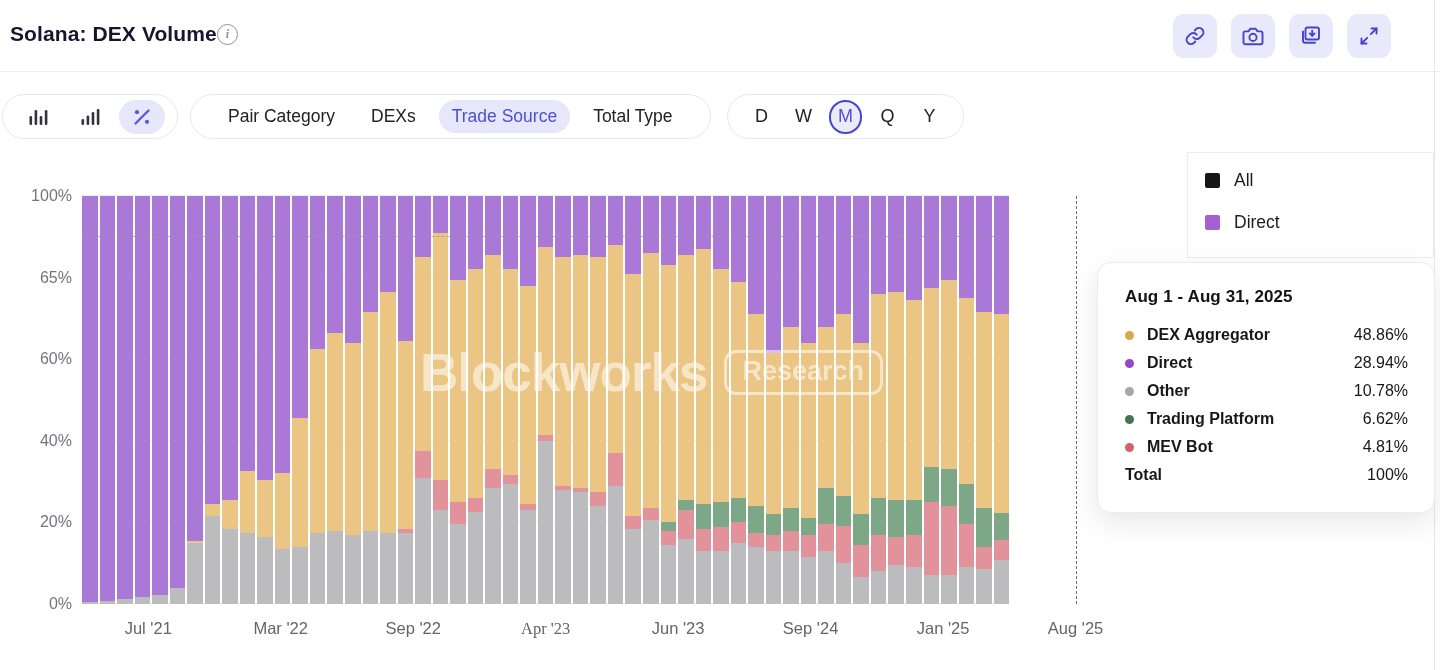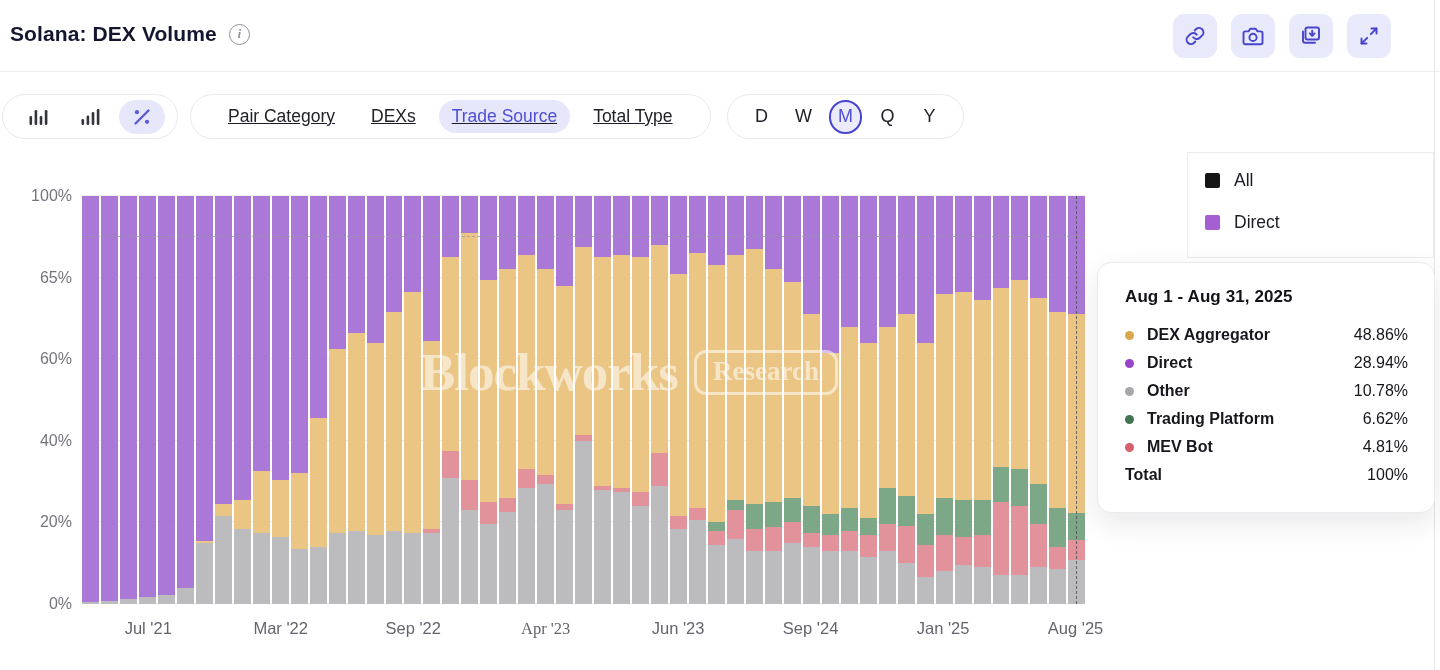--- a/index.html
+++ b/index.html
@@ -3,51 +3,51 @@
 <meta charset="utf-8">
 <style>
   * { margin:0; padding:0; box-sizing:border-box; }
   html,body { background:#fff; }
   .page {
     position:relative; width:1440px; height:670px; background:#fff;
     font-family:"Liberation Sans","DejaVu Sans",sans-serif; overflow:hidden;
     color:#1b1c27;
   }
   
-  .hdr-title-row { position:absolute; left:10px; top:22px; display:flex; align-items:center; gap:12px; }
+  .hdr-title-row { position:absolute; left:10px; top:22px; display:flex; align-items:center; gap:0; }
   .hdr-title { font-size:21px; font-weight:700; color:#14162e; letter-spacing:.1px; }
   .info-icon { width:21px; height:21px; border:1.6px solid #8f8f99; border-radius:50%;
     color:#8f8f99; font-size:12px; font-weight:700; display:flex; align-items:center; justify-content:center;
     font-family:"Liberation Serif","DejaVu Serif",serif; font-style:italic; }
   .hdr-actions { position:absolute; top:14px; left:1173px; display:flex; gap:14px; }
   .act-btn { width:44px; height:44px; background:#e9e9fc; border:none; border-radius:11px;
     display:flex; align-items:center; justify-content:center; cursor:pointer; }
   .act-btn svg { stroke:#4544cb; fill:none; stroke-width:1.9; stroke-linecap:round; stroke-linejoin:round; }
   .hdr-divider { position:absolute; left:0; top:71px; width:1440px; height:1px; background:#ededf0; }
   .page-right-divider { position:absolute; left:1434px; top:0; width:1px; height:670px; background:#e7e7ea; }
 
   
   .pill-group { position:absolute; top:94px; height:45px; border:1px solid #e9e9ed; border-radius:23px;
     background:#fff; display:flex; align-items:center; }
   .g-modes { left:2px; padding:0 12px; gap:6px; }
   .mode-btn { width:46px; height:34px; display:flex; align-items:center; justify-content:center;
     border-radius:17px; cursor:pointer; background:transparent; border:none; }
   .mode-btn.active { background:#e7e7fb; }
-  .g-tabs { left:190px; padding:0 24px; gap:10px;text-decoration:underline; }
+  .g-tabs { left:190px; padding:0 24px; gap:10px; }
   .tab { font-size:17.5px; color:#212229; padding:6px 13px; border-radius:17px; cursor:pointer; white-space:nowrap; }
   .tab.active { background:#e7e7fb; color:#4f4ed2; }
   .g-periods { left:727px; width:237px; justify-content:center; gap:9px; }
   .period { font-size:18px; color:#212229; min-width:33px; height:34px; display:flex; align-items:center;
     justify-content:center; border-radius:17px; cursor:pointer; border:2px solid transparent; }
   .period.active { background:#ebebfb; border-color:#4645ce; color:#5251d4; }
 
   
   .ylab { position:absolute; width:66px; text-align:right; font-size:16px; color:#74747e; height:18px; line-height:18px; }
   .xlab { position:absolute; top:619px; font-size:16.5px; color:#64646e; transform:translateX(-50%); white-space:nowrap; }
-  .plot { position:absolute; left:82px; top:196px; width:1003px; height:408px;font-family:Liberation Serif, serif; }
+  .plot { position:absolute; left:82px; top:196px; width:927px; height:408px; }
   .grid { position:absolute; left:0; width:100%; height:1px; background:#eeeef1; }
   .refline { position:absolute; left:0; width:100%; border-top:1.5px dashed #97979f; opacity:.75; z-index:6; }
   .bars { position:absolute; left:0; top:0; width:100%; height:100%; display:flex; gap:2px; z-index:2; }
   .bar-slot { flex:1 1 0; height:100%; display:flex; flex-direction:column-reverse; cursor:pointer; }
   .seg { width:100%; }
   .vline { position:absolute; top:0; bottom:0; width:0; border-left:1.6px dashed #4c4c55; opacity:.8; z-index:7; }
   .watermark { position:absolute; left:338px; top:146px; display:flex; align-items:center; gap:16px; z-index:5; pointer-events:none; }
   .wm-brand { font-size:53px; font-weight:700; color:rgba(255,255,255,.55); letter-spacing:-1px; }
   .wm-box { border:3px solid rgba(255,255,255,.55); border-radius:12px; padding:3px 16px 5px;
     font-size:27px; font-weight:600; color:rgba(255,255,255,.55); }

